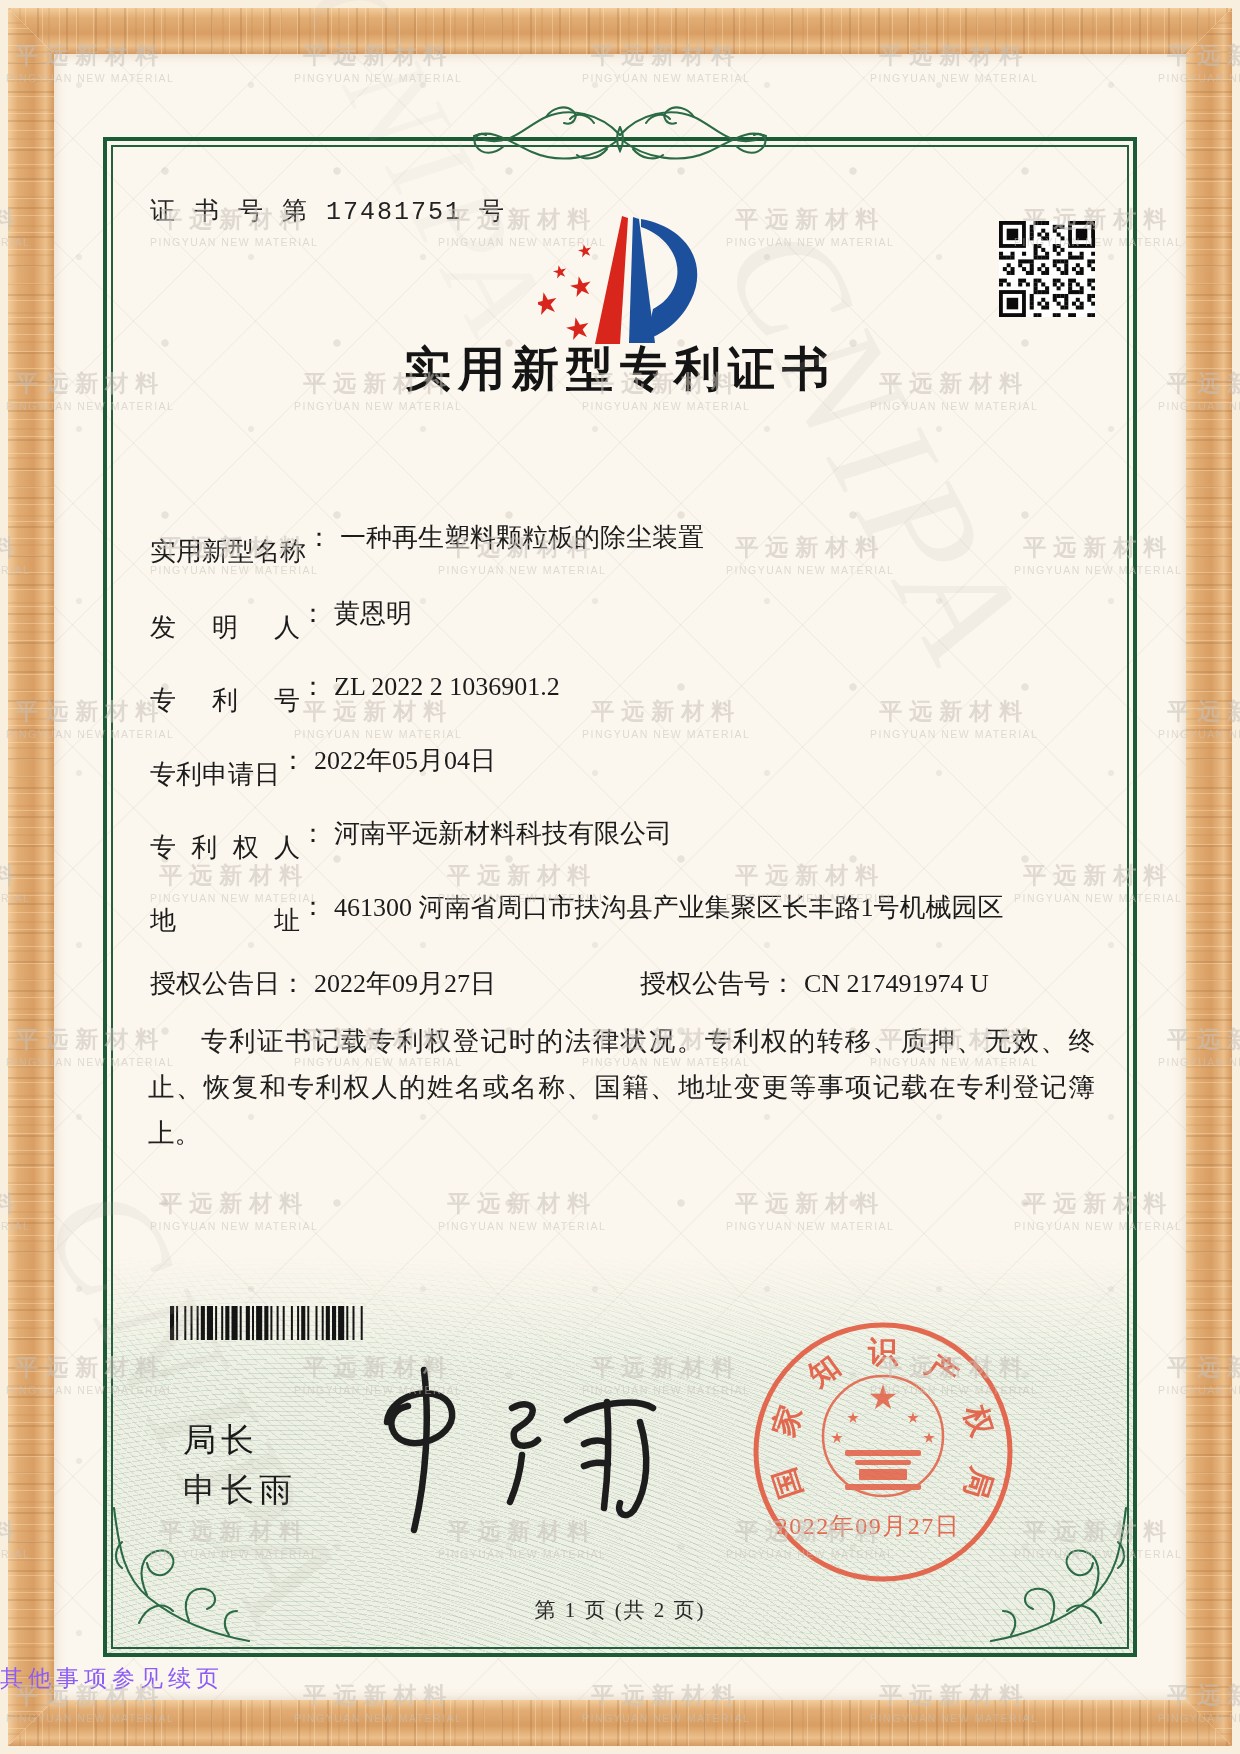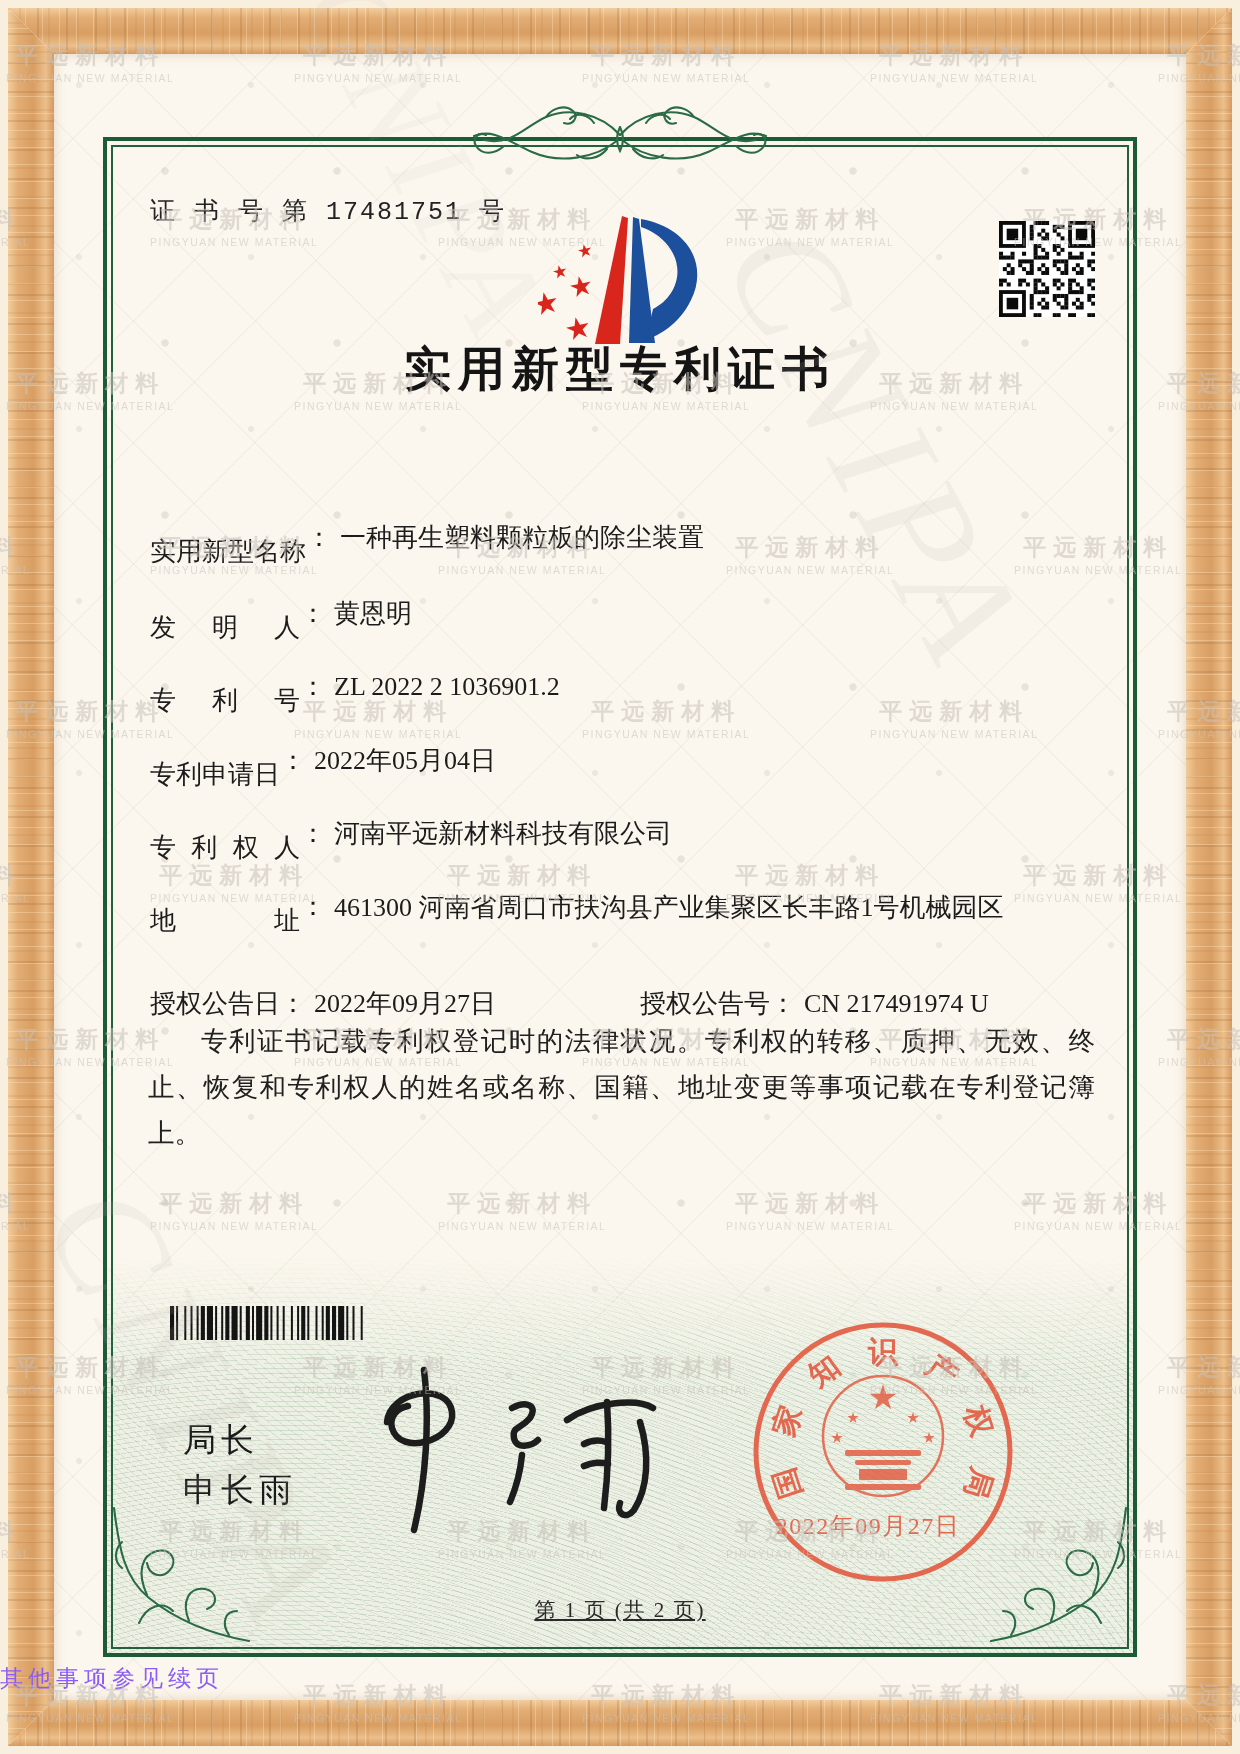--- a/index.html
+++ b/index.html
@@ -66,21 +66,21 @@
   .fvalue{margin-left:8px;}
   .addr-val{display:inline-block;margin-left:8px;width:742px;white-space:normal;
             line-height:37px;vertical-align:top;}
   .grant-right{position:absolute;left:490px;top:0;white-space:nowrap;}
   .paras{left:148px;top:1018px;width:947px;font-size:26.5px;line-height:46px;
          text-align:justify;color:#202020;}
   .paras p{margin:0;text-indent:2em;}
   .director{left:183px;font-size:33px;letter-spacing:5px;color:#1a1a1a;
             font-family:"Liberation Sans","DejaVu Sans",sans-serif;}
   .pagenote{left:103px;right:103px;top:1596px;text-align:center;font-size:21px;
-            letter-spacing:2px;color:#2a2a2a;z-index:6;text-decoration:underline;}
+            letter-spacing:2px;color:#2a2a2a;z-index:6;}
   .footnote{left:0;right:0;top:1663px;text-align:left;font-size:23px;
             letter-spacing:5px;color:#8b5cf6;z-index:6;}
 
   
   #wm-layer{position:absolute;inset:0;z-index:9;pointer-events:none;opacity:.55;overflow:hidden;}
   .wm{position:absolute;text-align:center;color:#c8c2ba;white-space:nowrap;}
   .wm .cn{font-size:23px;font-weight:bold;letter-spacing:7px;
           font-family:"Liberation Sans","DejaVu Sans",sans-serif;}
   .wm .en{font-size:10.5px;letter-spacing:1.5px;margin-top:1px;
           font-family:"Liberation Sans","DejaVu Sans",sans-serif;}
@@ -330,21 +330,21 @@
   <div class="abs frow" style="top:743px;">
     <span class="flabel">专利申请日</span><span>：</span><span class="fvalue">2022年05月04日</span>
   </div>
   <div class="abs frow" style="top:816px;">
     <span class="flabel spread">专利权人</span><span>：</span><span class="fvalue">河南平远新材料科技有限公司</span>
   </div>
   <div class="abs frow" style="top:889px;">
     <span class="flabel spread">地址</span><span>：</span><span class="addr-val">461300 河南省周口市扶沟县产业集聚区长丰路1号机械园区</span>
   </div>
 
-  <div class="abs frow" style="top:966px;margin-top:20px;">
+  <div class="abs frow" style="top:966px;">
     <span>授权公告日</span><span>：</span><span class="fvalue">2022年09月27日</span>
     <span class="grant-right">
       <span>授权公告号</span><span>：</span><span class="fvalue">CN 217491974 U</span>
     </span>
   </div>
 
   <div class="abs paras">
     <p>专利证书记载专利权登记时的法律状况。专利权的转移、质押、无效、终止、恢复和专利权人的姓名或名称、国籍、地址变更等事项记载在专利登记簿上。</p>
   </div>
 

